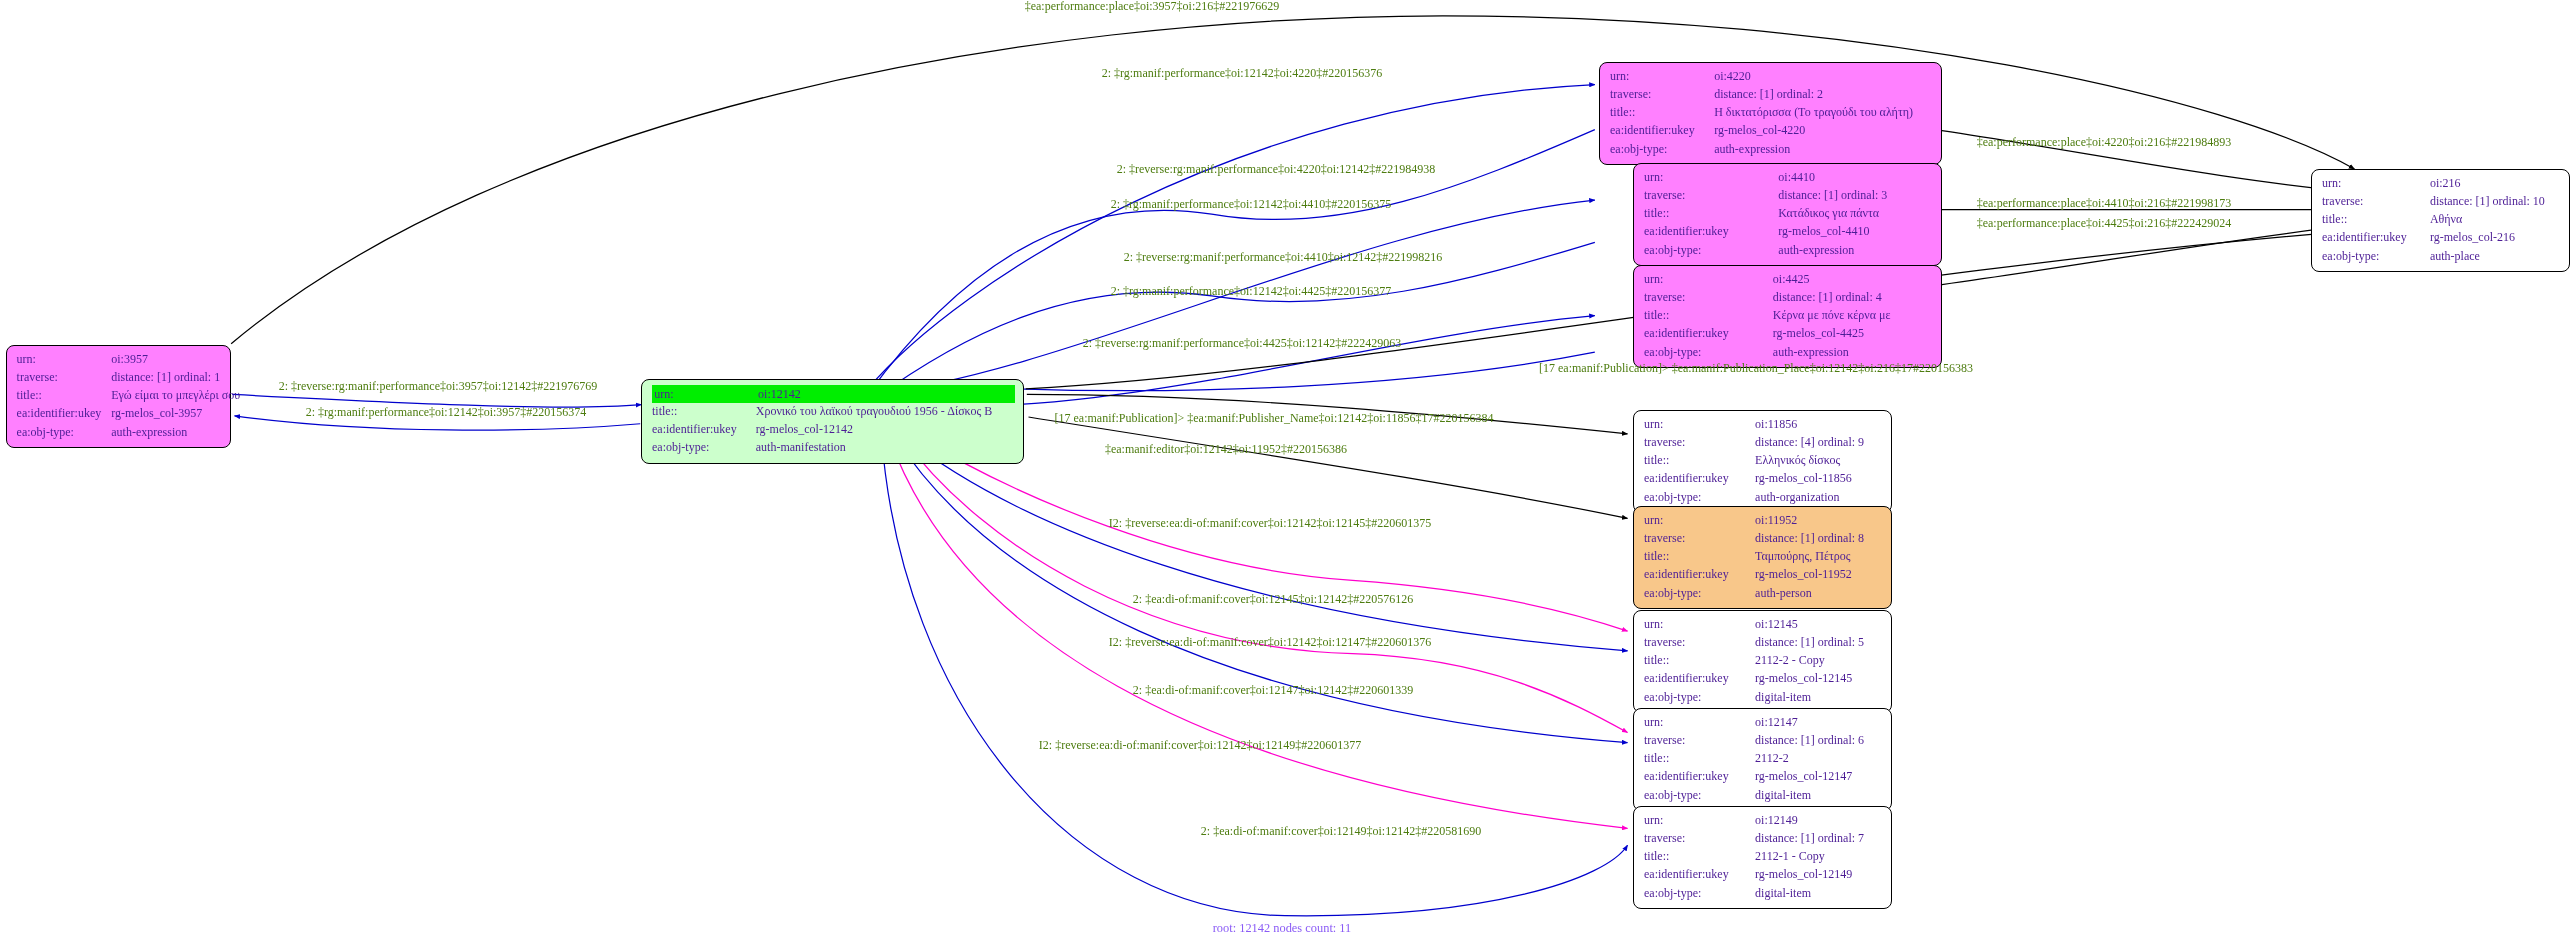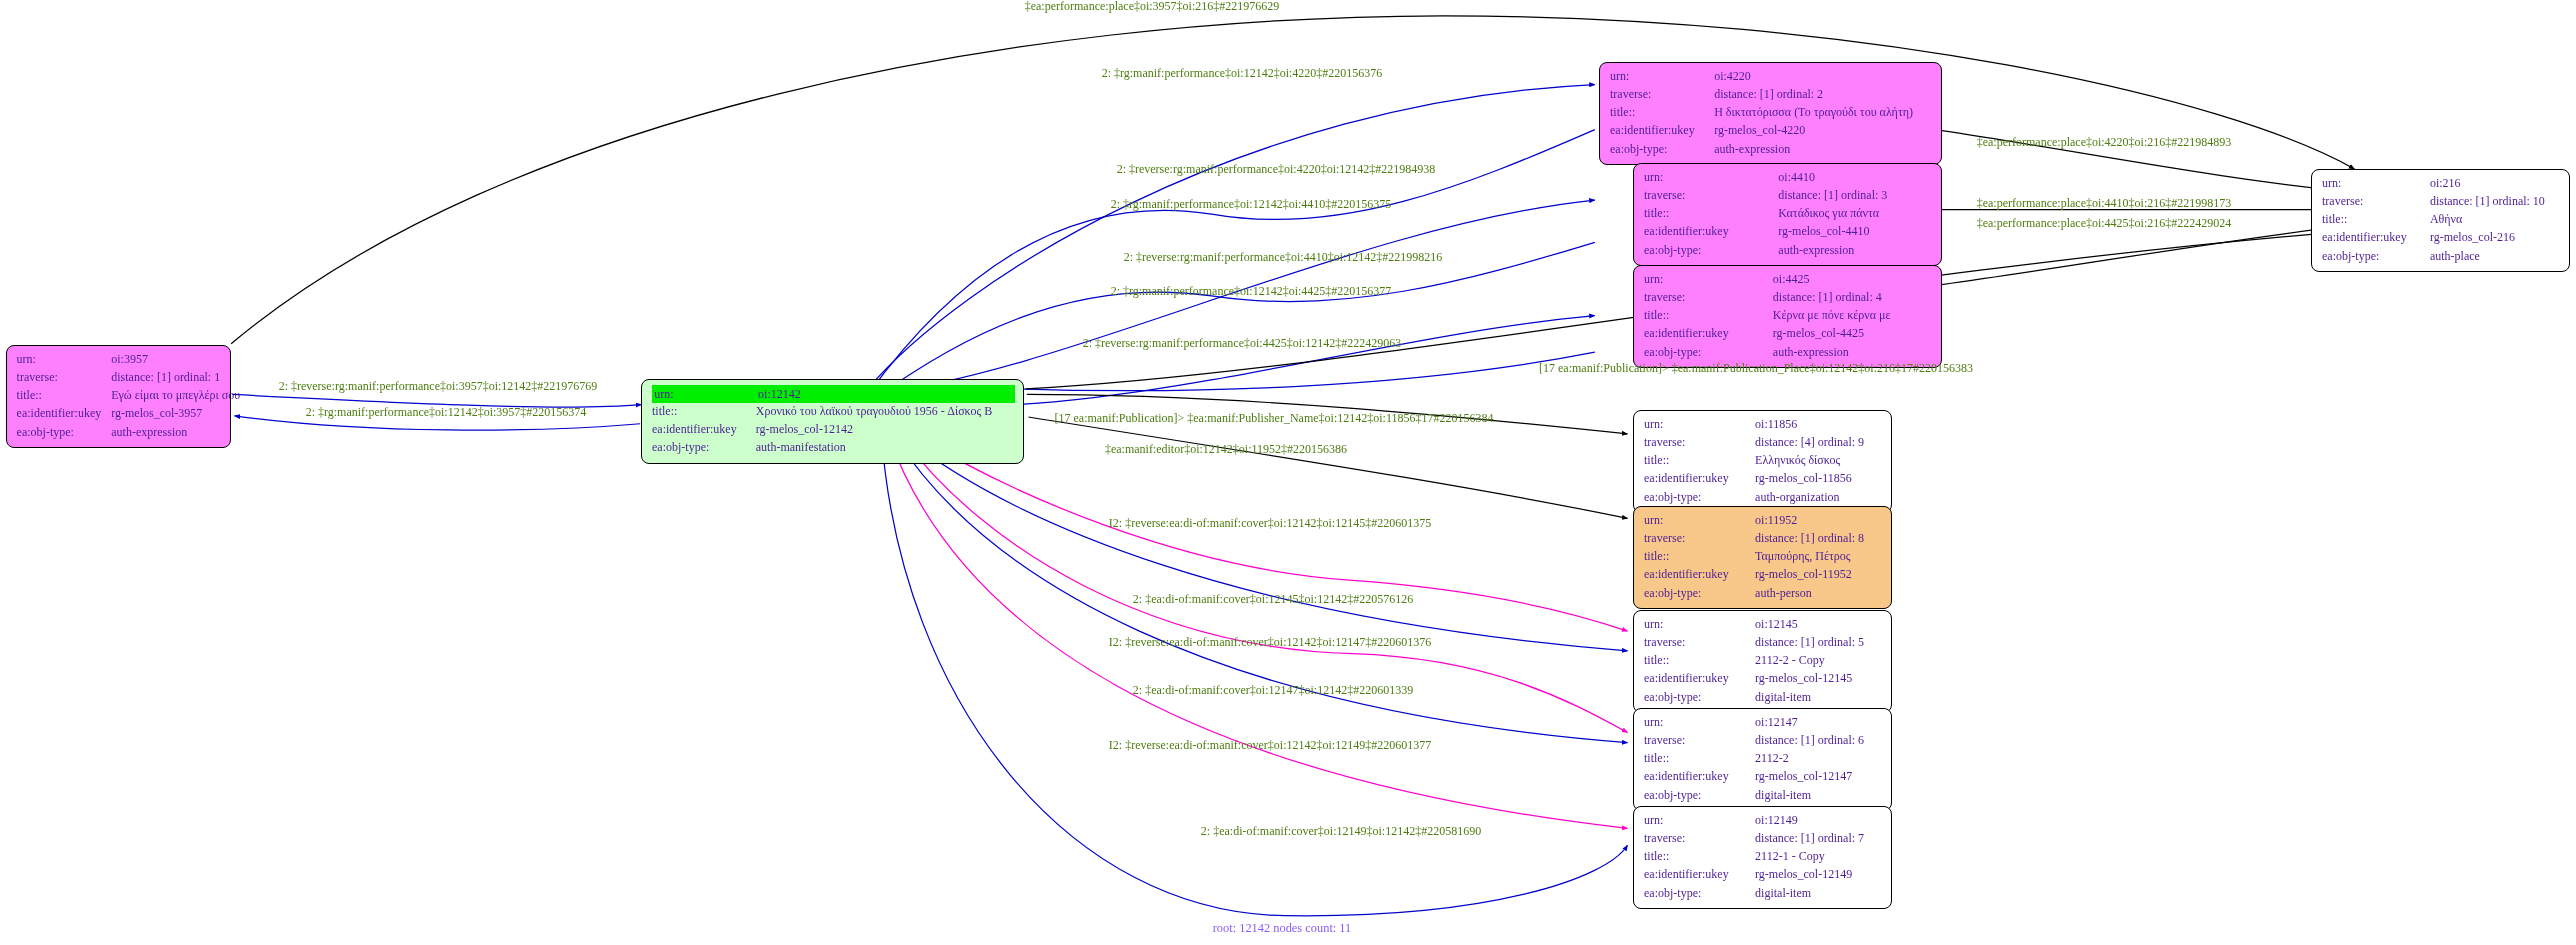--- a/index.html
+++ b/index.html
@@ -462,20 +462,20 @@
   <div class="edge-label center" style="left:1226px; top:442px;text-align:center;">‡ea:manif:editor‡oi:12142‡oi:11952‡#220156386</div>
 
   <div class="edge-label center" style="left:1270px; top:516px;">I2: ‡reverse:ea:di-of:manif:cover‡oi:12142‡oi:12145‡#220601375</div>
 
   <div class="edge-label center" style="left:1273px; top:592px;">2: ‡ea:di-of:manif:cover‡oi:12145‡oi:12142‡#220576126</div>
 
   <div class="edge-label center" style="left:1270px; top:635px;">I2: ‡reverse:ea:di-of:manif:cover‡oi:12142‡oi:12147‡#220601376</div>
 
   <div class="edge-label center" style="left:1273px; top:683px;">2: ‡ea:di-of:manif:cover‡oi:12147‡oi:12142‡#220601339</div>
 
-  <div class="edge-label center" style="left:1270px; top:738px;text-align:center;">I2: ‡reverse:ea:di-of:manif:cover‡oi:12142‡oi:12149‡#220601377</div>
+  <div class="edge-label center" style="left:1200px; top:738px;text-align:center;">I2: ‡reverse:ea:di-of:manif:cover‡oi:12142‡oi:12149‡#220601377</div>
 
   <div class="edge-label center" style="left:1341px; top:824px;">2: ‡ea:di-of:manif:cover‡oi:12149‡oi:12142‡#220581690</div>
 
   <div class="caption" style="left:1282px; top:921px;">root: 12142 nodes count: 11</div>
 
 </div>
 
 
 </body></html>

